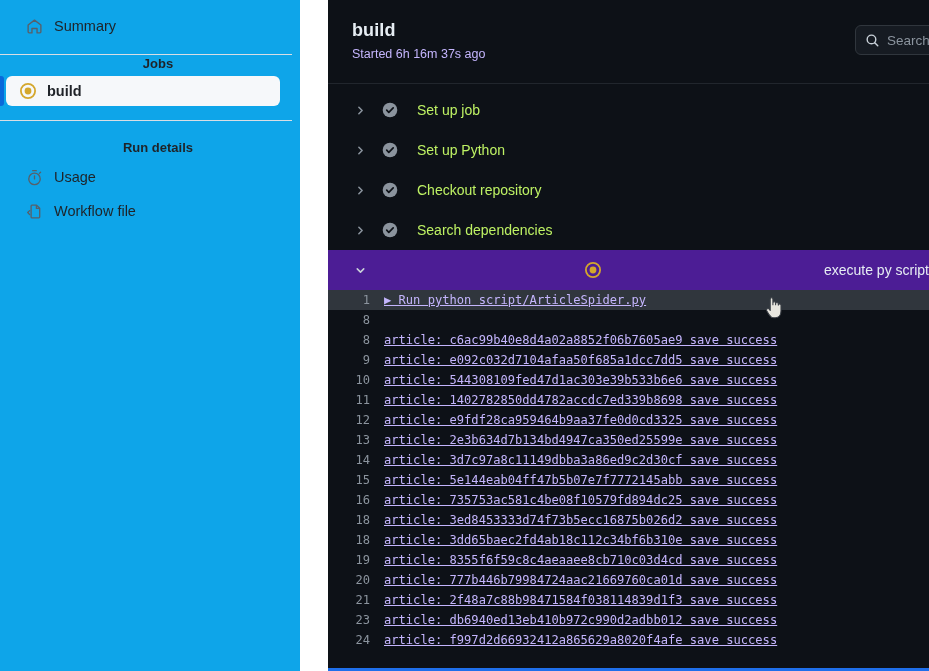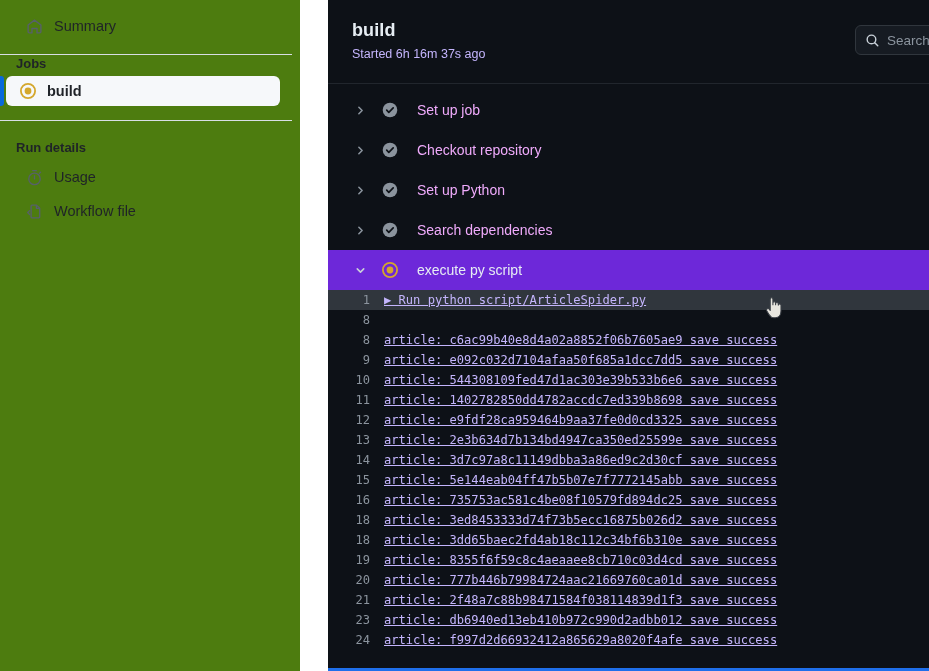--- a/index.html
+++ b/index.html
@@ -7,21 +7,21 @@
     width:929px;height:671px;overflow:hidden;
     background:#ffffff;
     font-family:"Liberation Sans",sans-serif;
     -webkit-font-smoothing:antialiased;
   }
   .app{position:relative;width:929px;height:671px;display:block;background:#ffffff;}
 
   
   .sidebar{
     position:absolute;left:0;top:0;width:300px;height:671px;
-    background:#4d7c0f;box-sizing:border-box;
+    background:#0ea5e9;box-sizing:border-box;text-align:center;
   }
   .side-row{
     display:flex;align-items:center;gap:11px;
     height:34px;padding:0 12px;margin:0 0 0 14px;
     color:#1f2328;font-size:14.5px;border-radius:6px;
     cursor:pointer;
   }
   .side-row .ic{display:flex;width:17px;height:17px;align-items:center;justify-content:center;flex:0 0 17px;}
   .side-row .ic svg{display:block;}
   .summary-row{margin-top:9px;}
@@ -60,23 +60,23 @@
     display:flex;align-items:center;gap:7px;padding:0 9px;box-sizing:border-box;
     cursor:text;
   }
   .search-box .s-ic{flex:0 0 15px;display:flex;}
   .search-ph{font-size:13.5px;color:#8b949e;white-space:nowrap;overflow:hidden;}
 
   
   .steps{padding-top:6px;}
   .step-row{
     display:flex;align-items:center;gap:0;height:40px;
-    padding-left:24px;cursor:pointer;color:#f0abfc;font-size:14px;
-  }
-  .step-row.active{background:#6d28d9;color:#e6edf3;}
+    padding-left:24px;cursor:pointer;color:#bef264;font-size:14px;
+  }
+  .step-row.active{background:#4c1d95;color:#e6edf3;justify-content:space-between;}
   .chev{width:16px;height:16px;flex:0 0 16px;display:flex;align-items:center;justify-content:center;}
   .step-stat{width:16px;height:16px;flex:0 0 16px;margin-left:14px;display:flex;align-items:center;justify-content:center;}
   .step-name{margin-left:19px;white-space:nowrap;}
 
   
   .log{
     font-family:"DejaVu Sans Mono","Liberation Mono",monospace;
     font-size:12.1px;line-height:20px;
   }
   .log-line{display:flex;align-items:center;height:20px;white-space:pre;}
@@ -186,35 +186,35 @@
             <svg width="13" height="13" viewBox="0 0 16 16" fill="none" stroke="#8b949e" stroke-width="1.9" stroke-linecap="round" stroke-linejoin="round">
               <path d="m6 4 4 4-4 4"></path>
             </svg>
           </span>
           <span class="step-stat">
             <svg width="16" height="16" viewBox="0 0 16 16">
               <circle cx="8" cy="8" r="7.3" fill="#8b949e"></circle>
               <path d="m4.7 8.2 2.1 2.1 4.4-4.4" fill="none" stroke="#0d1117" stroke-width="1.7" stroke-linecap="round" stroke-linejoin="round"></path>
             </svg>
           </span>
+          <span class="step-name">Set up Python</span>
+        </div>
+        <div class="step-row">
+          <span class="chev">
+            <svg width="13" height="13" viewBox="0 0 16 16" fill="none" stroke="#8b949e" stroke-width="1.9" stroke-linecap="round" stroke-linejoin="round">
+              <path d="m6 4 4 4-4 4"></path>
+            </svg>
+          </span>
+          <span class="step-stat">
+            <svg width="16" height="16" viewBox="0 0 16 16">
+              <circle cx="8" cy="8" r="7.3" fill="#8b949e"></circle>
+              <path d="m4.7 8.2 2.1 2.1 4.4-4.4" fill="none" stroke="#0d1117" stroke-width="1.7" stroke-linecap="round" stroke-linejoin="round"></path>
+            </svg>
+          </span>
           <span class="step-name">Checkout repository</span>
-        </div>
-        <div class="step-row">
-          <span class="chev">
-            <svg width="13" height="13" viewBox="0 0 16 16" fill="none" stroke="#8b949e" stroke-width="1.9" stroke-linecap="round" stroke-linejoin="round">
-              <path d="m6 4 4 4-4 4"></path>
-            </svg>
-          </span>
-          <span class="step-stat">
-            <svg width="16" height="16" viewBox="0 0 16 16">
-              <circle cx="8" cy="8" r="7.3" fill="#8b949e"></circle>
-              <path d="m4.7 8.2 2.1 2.1 4.4-4.4" fill="none" stroke="#0d1117" stroke-width="1.7" stroke-linecap="round" stroke-linejoin="round"></path>
-            </svg>
-          </span>
-          <span class="step-name">Set up Python</span>
         </div>
         <div class="step-row">
           <span class="chev">
             <svg width="13" height="13" viewBox="0 0 16 16" fill="none" stroke="#8b949e" stroke-width="1.9" stroke-linecap="round" stroke-linejoin="round">
               <path d="m6 4 4 4-4 4"></path>
             </svg>
           </span>
           <span class="step-stat">
             <svg width="16" height="16" viewBox="0 0 16 16">
               <circle cx="8" cy="8" r="7.3" fill="#8b949e"></circle>

